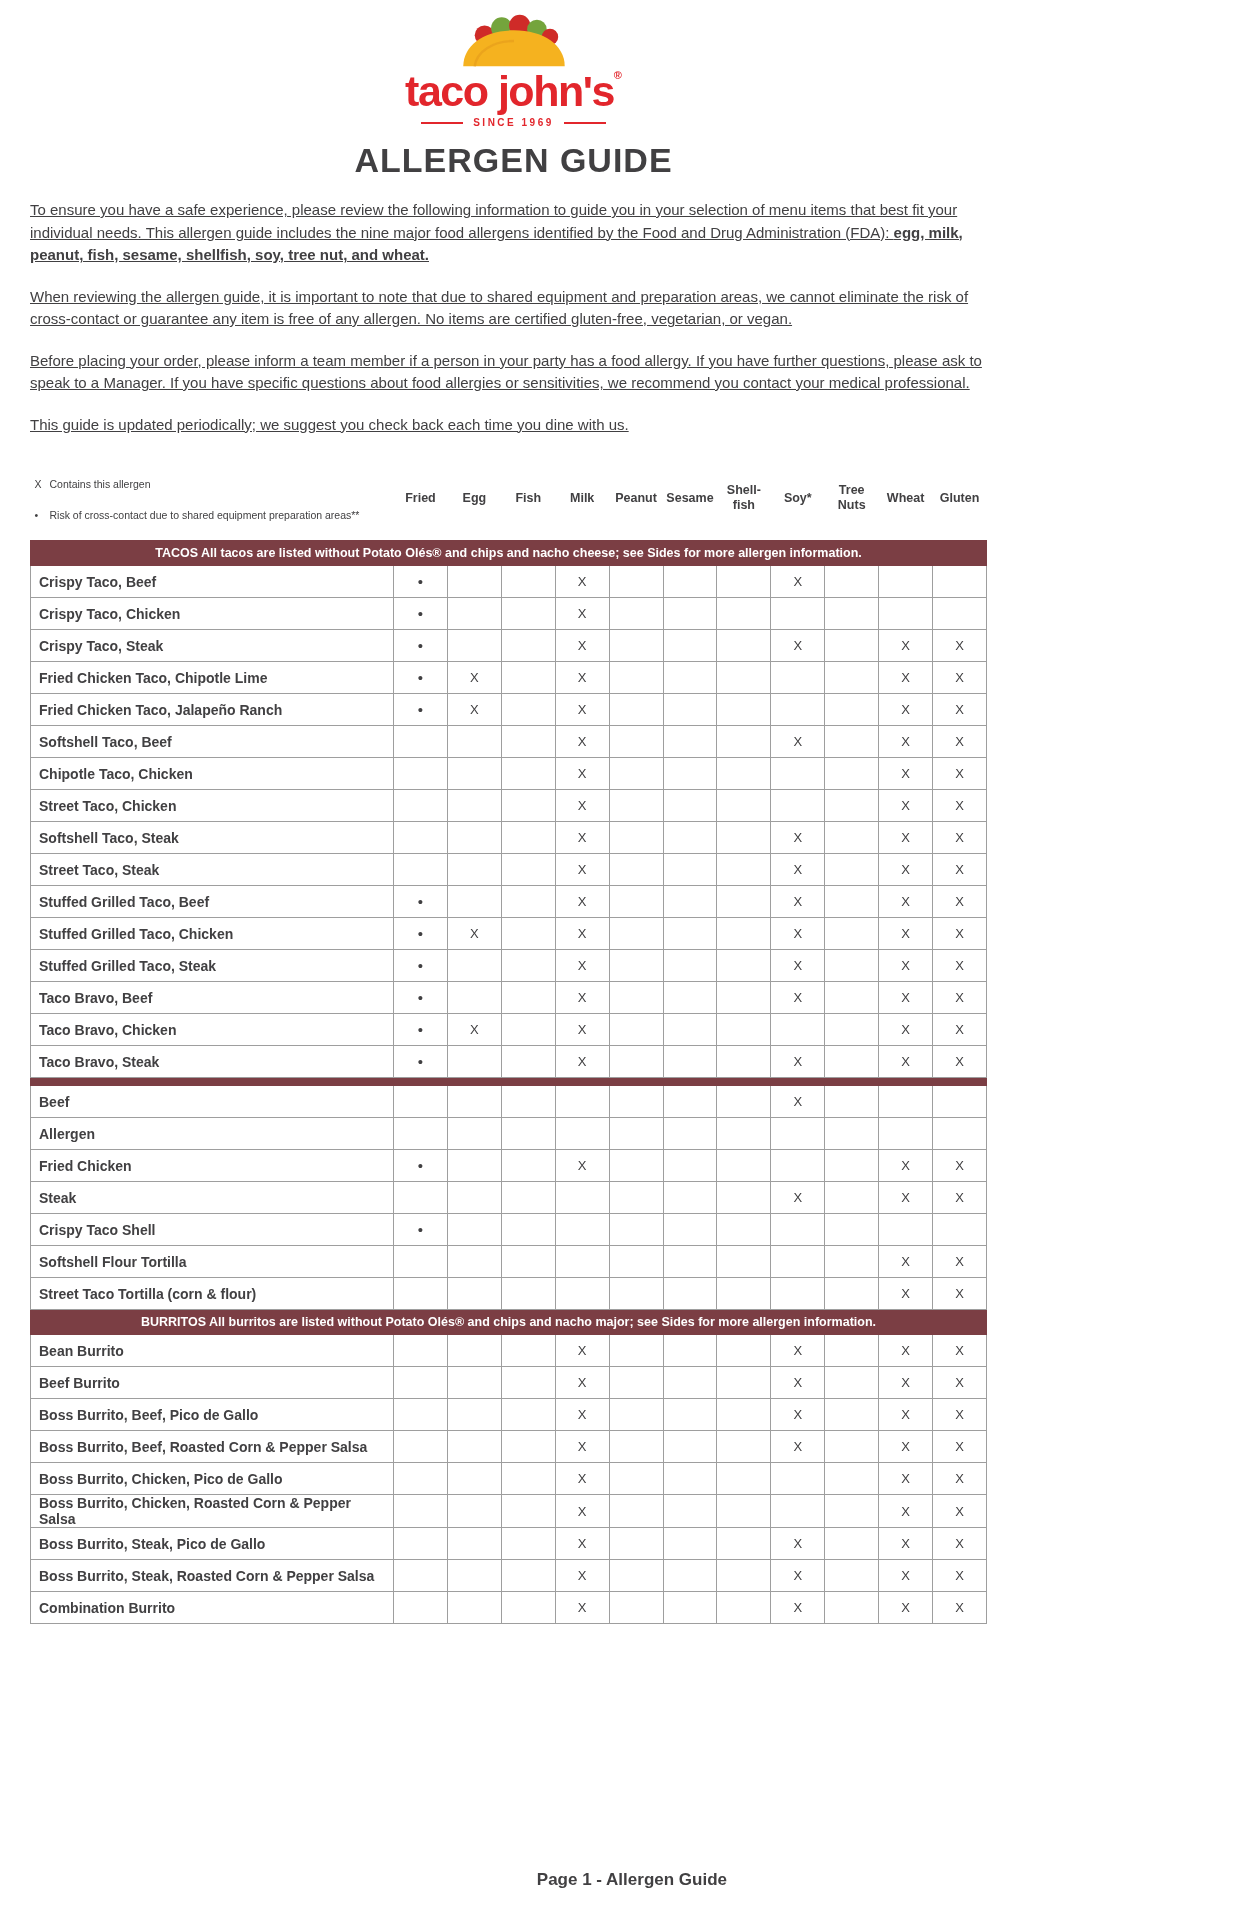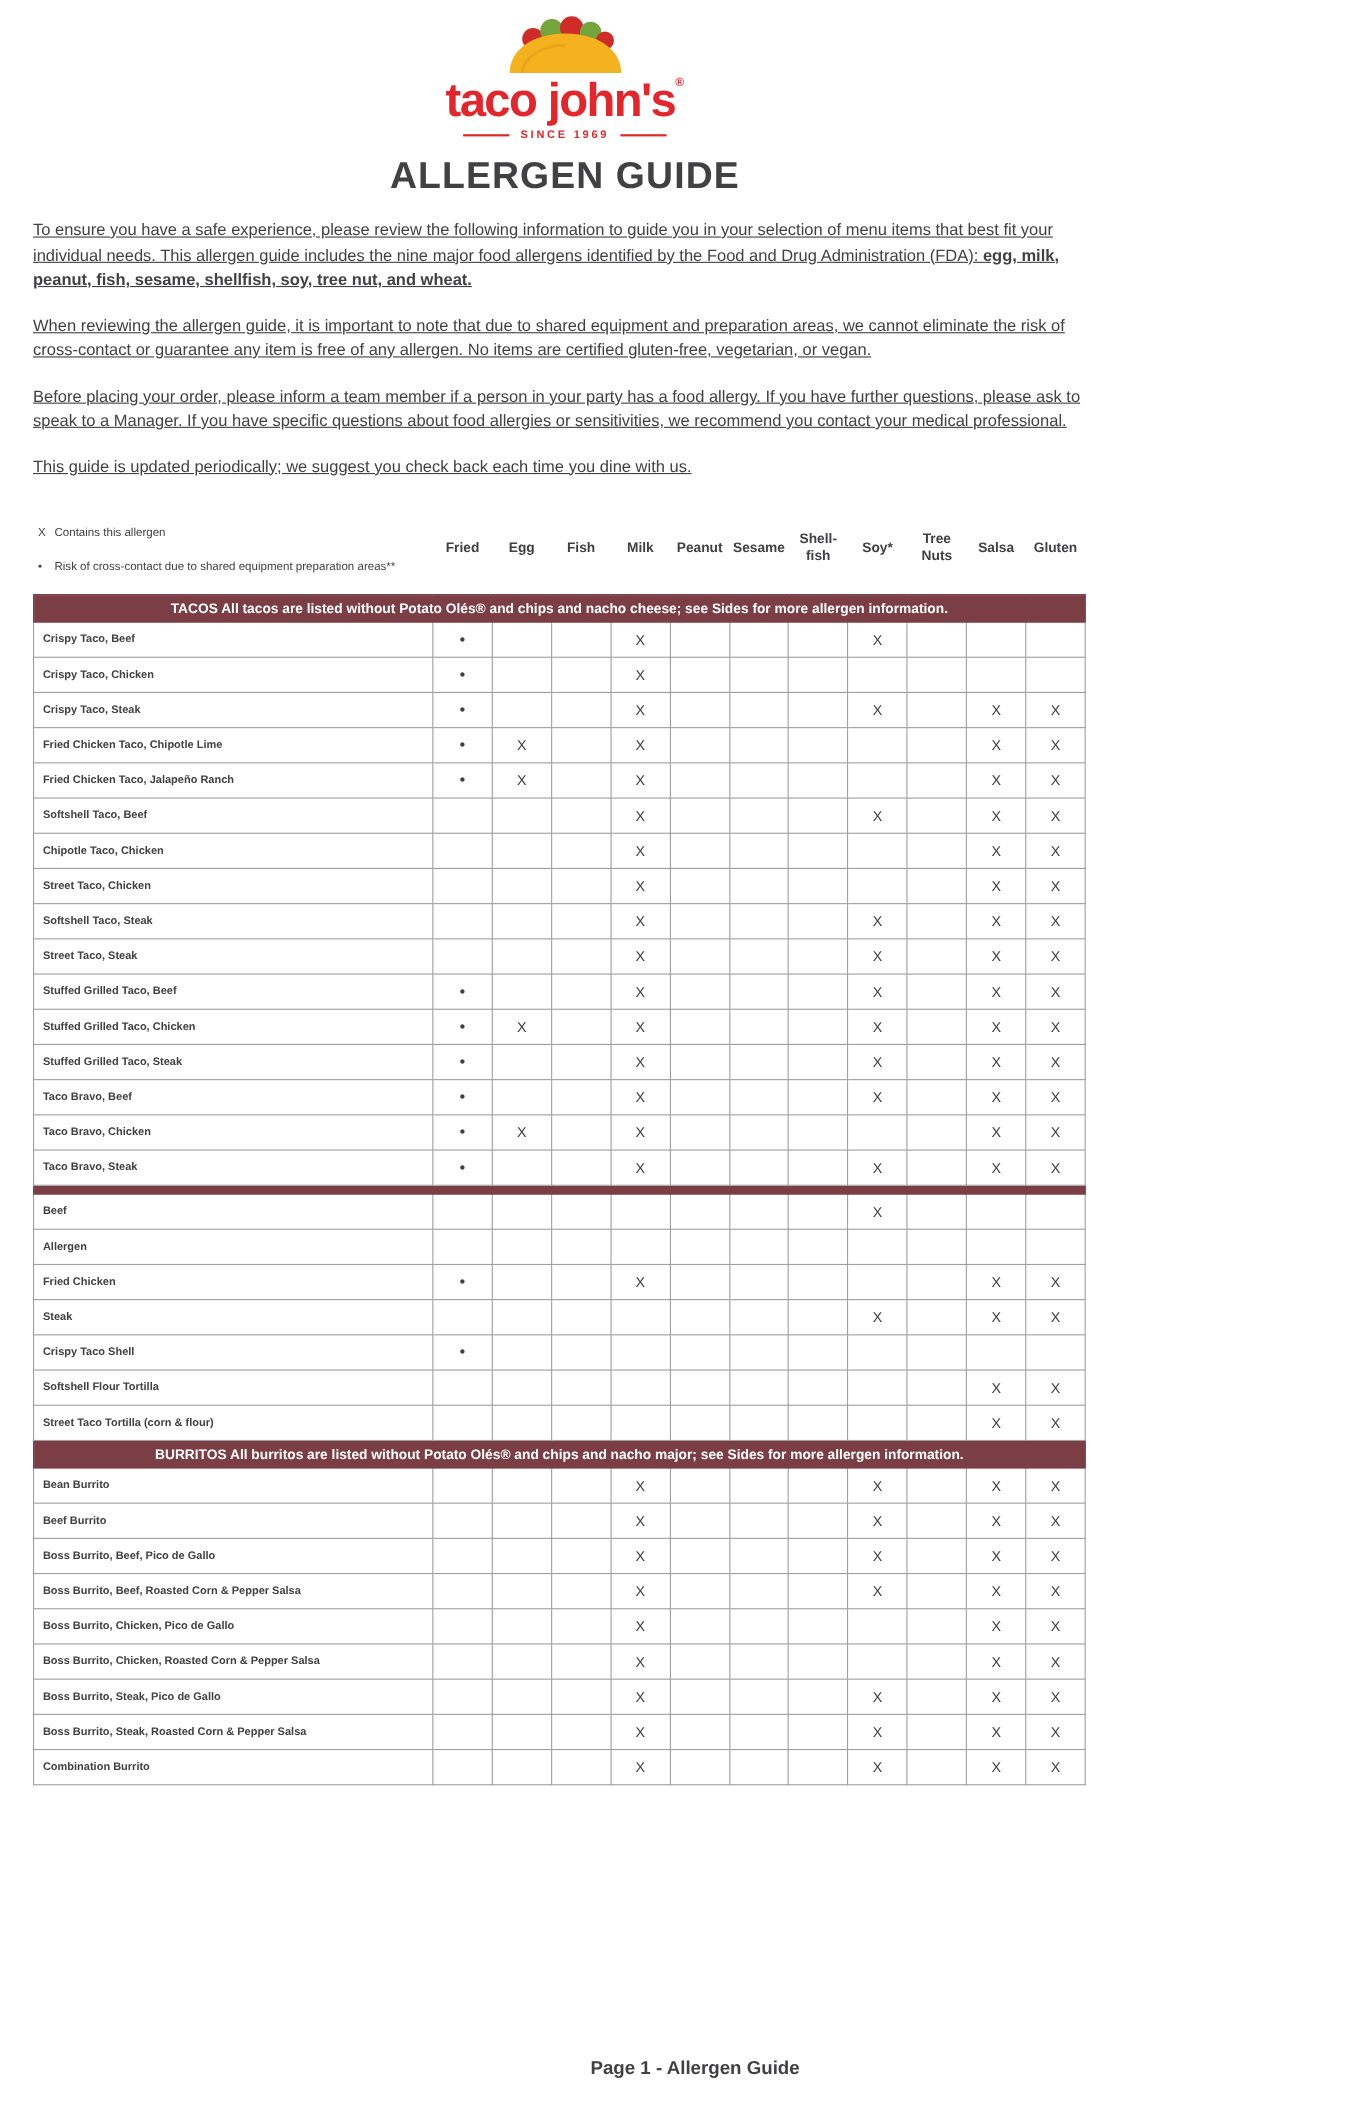--- a/index.html
+++ b/index.html
@@ -30,21 +30,21 @@
   
   .table-wrap{margin-top:24px;}
   table.allergen-table{border-collapse:collapse;table-layout:fixed;width:957px;}
   thead th{font-size:12.5px;font-weight:bold;text-align:center;vertical-align:middle;
            white-space:pre-line;line-height:1.2;height:44px;padding:0 2px 4px;}
   th.legend-cell{width:357px;text-align:left;vertical-align:middle;font-weight:normal;padding-left:4px;}
   .legend-line{font-size:10.5px;color:var(--ink);display:flex;gap:7px;align-items:baseline;margin-top:3px;}
   .legend-line .sym{min-width:8px;display:inline-block;}
 
   tbody td{border:1px solid var(--grid);height:29px;background:#fff;}
-  td.name-cell{font-size:10px;font-weight:bold;padding:0 6px 0 8px;color:var(--ink);}
+  td.name-cell{font-size:14px;font-weight:bold;padding:0 6px 0 8px;color:var(--ink);}
   td.mark-cell{text-align:center;font-size:13px;color:var(--ink);}
   td.mark-cell.dot{font-size:15px;}
 
   tr.section-row td{background:var(--maroon);border:1px solid var(--maroon);color:#fff;
                     font-weight:bold;font-size:12.5px;height:24px;padding:0 8px;text-align:center;}
   tr.divider-row td{background:var(--maroon);border:1px solid var(--maroon);height:7px;
                     padding:0;font-size:0;line-height:0;}
 
   .footer{position:absolute;right:300px;bottom:30px;font-size:17px;font-weight:bold;color:var(--ink);}
 </style>
@@ -96,21 +96,21 @@
             <th class="col-head">Egg</th>
             <th class="col-head">Fish</th>
             <th class="col-head">Milk</th>
             <th class="col-head">Peanut</th>
             <th class="col-head">Sesame</th>
             <th class="col-head">Shell-
 fish</th>
             <th class="col-head">Soy*</th>
             <th class="col-head">Tree
 Nuts</th>
-            <th class="col-head">Salsa</th>
+            <th class="col-head">Wheat</th>
             <th class="col-head">Gluten</th>
           </tr>
       </thead>
       <tbody id="table-body">
           <tr class="section-row">
             <td colspan="12">TACOS All tacos are listed without Potato Olés® and chips and nacho cheese; see Sides for more allergen information.</td>
           </tr>
           <tr>
             <td class="name-cell">Crispy Taco, Beef</td>
             <td class="mark-cell dot">•</td>

